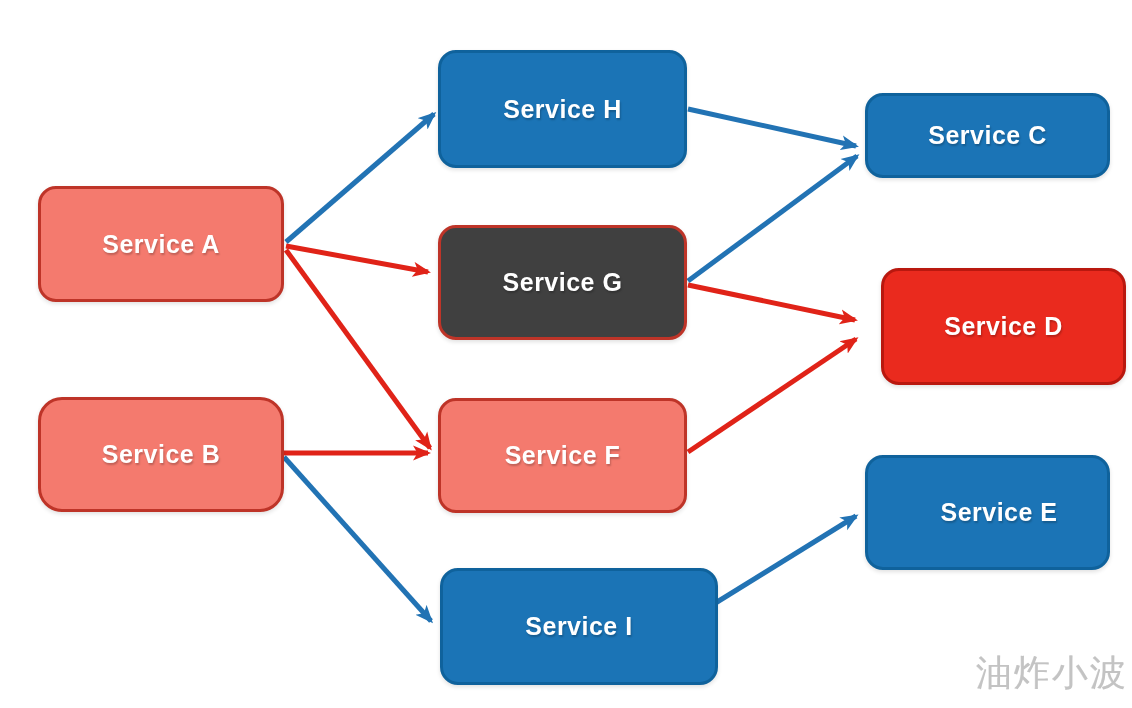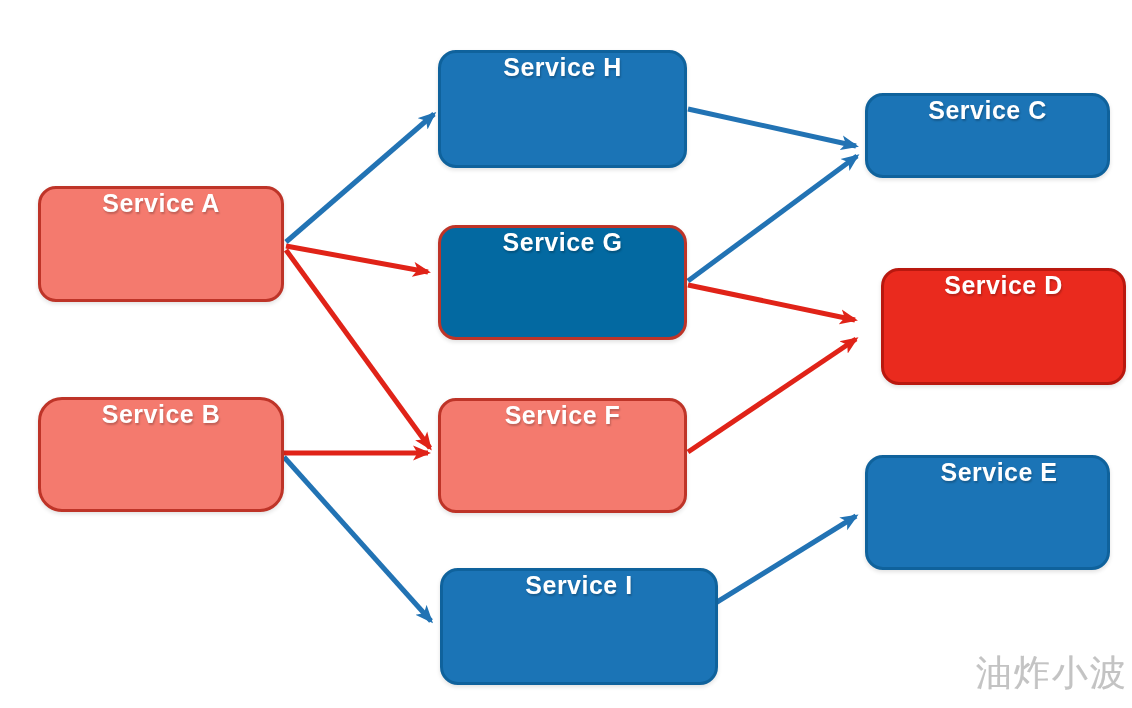--- a/index.html
+++ b/index.html
@@ -22,21 +22,21 @@
     width: 1132px;
     height: 708px;
     pointer-events: none;
   }
   .node {
     position: absolute;
     box-sizing: border-box;
     border-radius: 18px;
     border: 3px solid transparent;
     display: flex;
-    align-items: flex-start;
+    align-items: center;
     justify-content: center;
     box-shadow: 0 2px 4px rgba(0,0,0,0.12);
   }
   .node-label {
     color: #ffffff;
     font-size: 25px;
     font-weight: 600;
     letter-spacing: 0.5px;
     text-shadow: 1px 2px 2px rgba(0,0,0,0.22);
     white-space: nowrap;
@@ -84,21 +84,21 @@
 
   <div class="node" style="left: 38px; top: 186px; width: 246px; height: 116px; background: rgb(244, 122, 110); border-color: rgb(190, 52, 40);">
     <span class="node-label">Service A</span>
   </div>
   <div class="node" style="left: 38px; top: 397px; width: 246px; height: 115px; background: rgb(244, 122, 110); border-color: rgb(190, 52, 40); border-radius: 24px;">
     <span class="node-label">Service B</span>
   </div>
   <div class="node" style="left: 438px; top: 50px; width: 249px; height: 118px; background: rgb(27, 116, 182); border-color: rgb(15, 98, 156);">
     <span class="node-label">Service H</span>
   </div>
-  <div class="node" style="left: 438px; top: 225px; width: 249px; height: 115px; background: #0369a1; border-color: rgb(190, 52, 40);">
+  <div class="node" style="left: 438px; top: 225px; width: 249px; height: 115px; background: #404040; border-color: rgb(190, 52, 40);">
     <span class="node-label">Service G</span>
   </div>
   <div class="node" style="left: 438px; top: 398px; width: 249px; height: 115px; background: rgb(244, 122, 110); border-color: rgb(190, 52, 40);">
     <span class="node-label">Service F</span>
   </div>
   <div class="node" style="left: 440px; top: 568px; width: 278px; height: 117px; background: rgb(27, 116, 182); border-color: rgb(15, 98, 156);">
     <span class="node-label">Service I</span>
   </div>
   <div class="node" style="left: 865px; top: 93px; width: 245px; height: 85px; background: rgb(27, 116, 182); border-color: rgb(15, 98, 156);">
     <span class="node-label">Service C</span>

